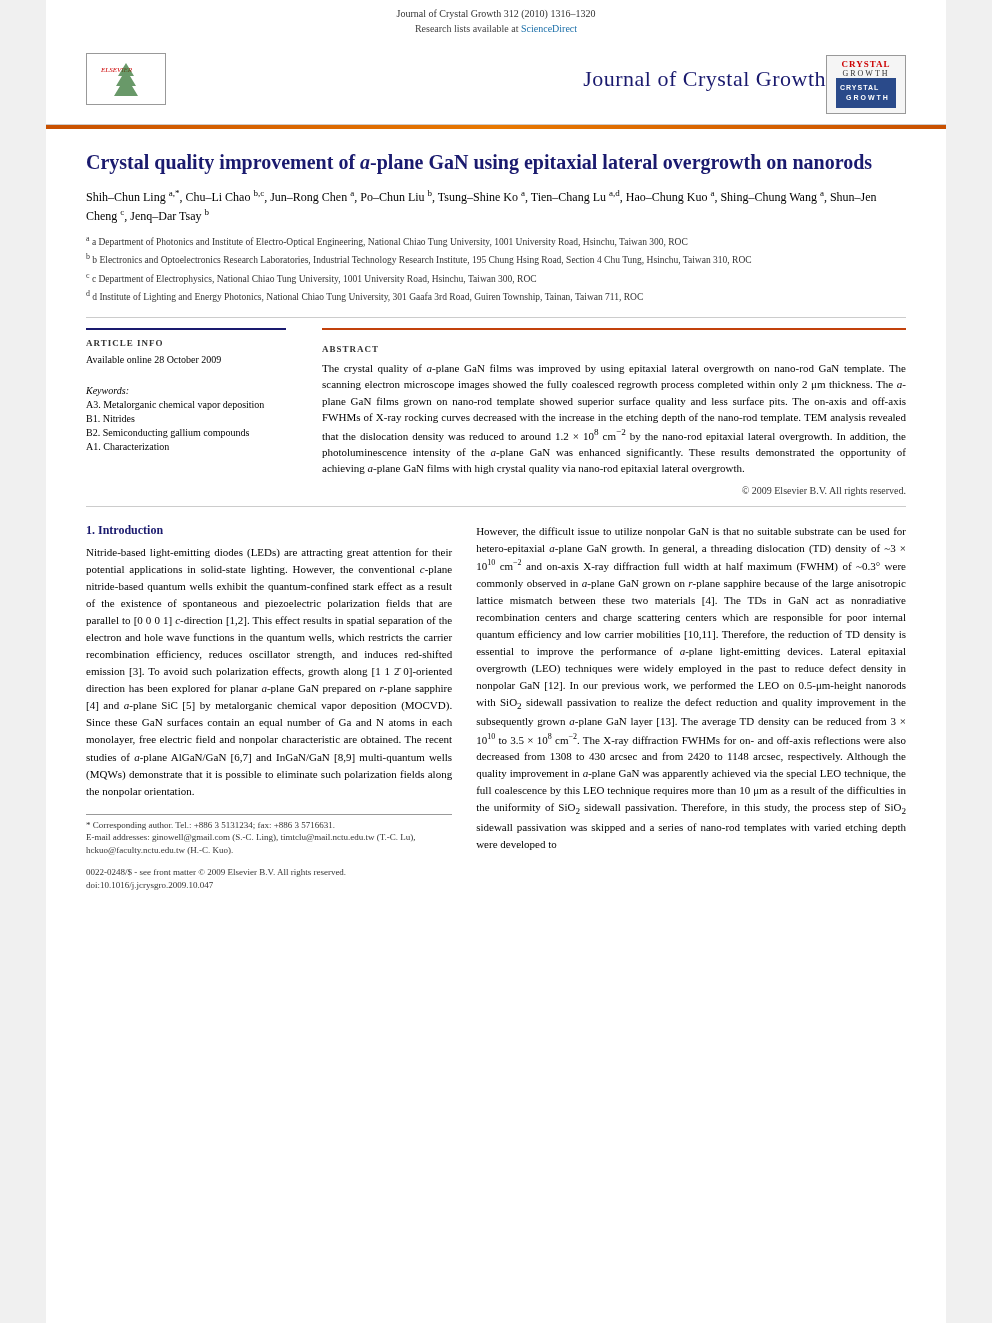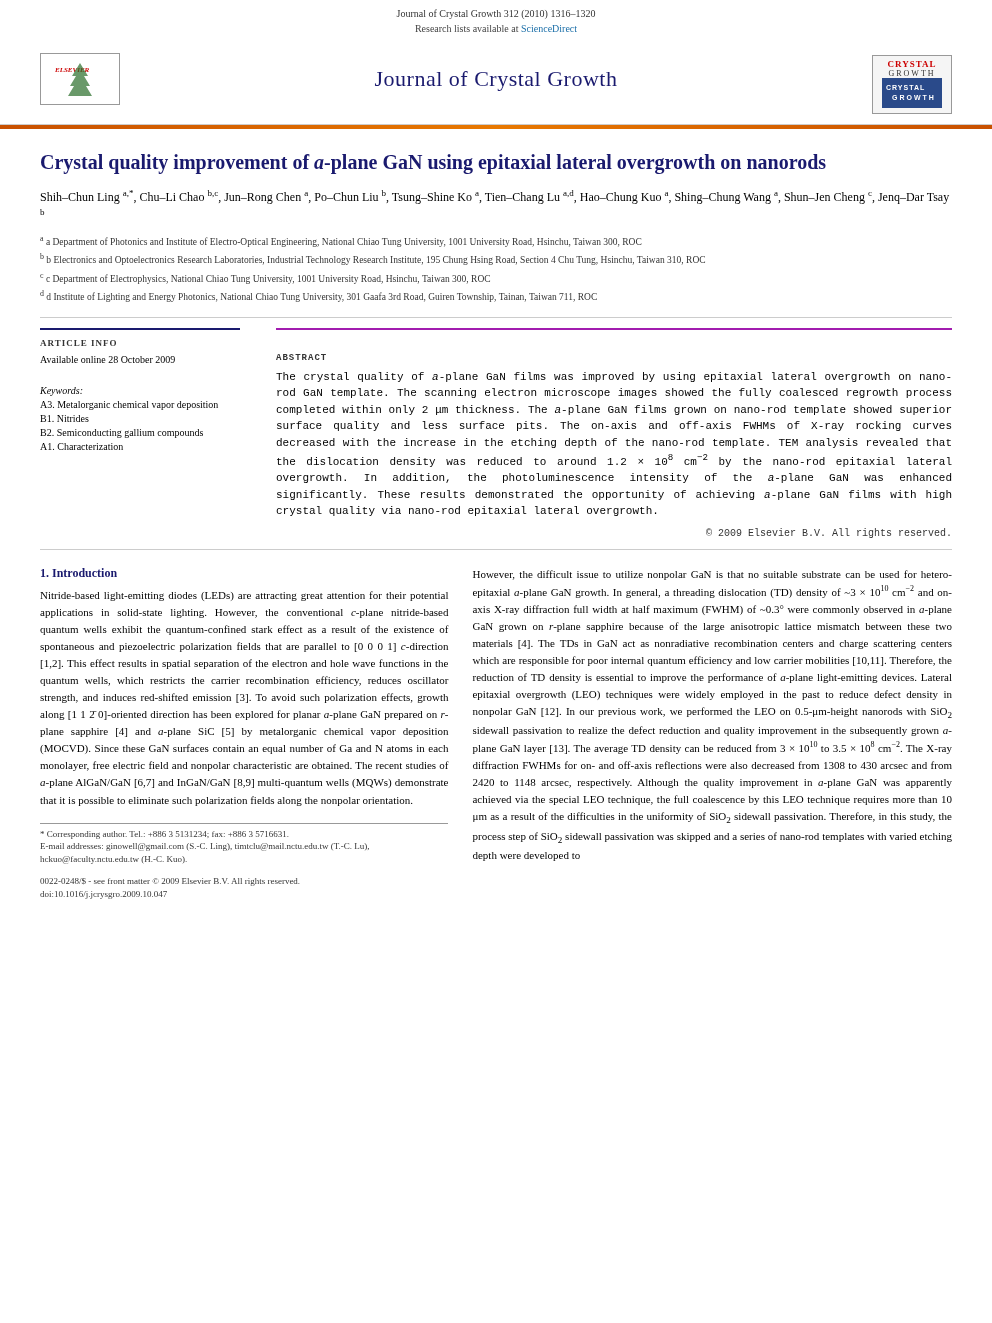--- a/index.html
+++ b/index.html
@@ -3,21 +3,21 @@
   <meta charset="utf-8">
   <style>
     * { margin: 0; padding: 0; box-sizing: border-box; }
     body {
       background: #f0f0f0;
       font-family: 'Times New Roman', Times, serif;
       font-size: 13px;
       color: #000;
     }
     .page-container {
-      width: 992px;
+      width: 900px;
       min-height: 1323px;
       background: #fff;
       margin: 0 auto;
       padding: 0;
     }
     
     .journal-header {
       text-align: center;
       padding: 8px 40px 4px;
       border-bottom: 1px solid #ccc;
@@ -36,33 +36,34 @@
     .elsevier-logo {
       width: 80px;
       flex-shrink: 0;
     }
     .elsevier-logo-box {
       border: 1px solid #999;
       padding: 4px 6px;
       font-size: 10px;
       font-style: italic;
       color: #c00;
-      font-weight: bold;
+      font-weight: normal;
       text-align: center;
     }
     .journal-title-center {
       flex: 1;
       text-align: center;
     }
     .journal-title-main {
       font-size: 22px;
       font-weight: normal;
       color: #1a1a6e;
       font-family: Georgia, serif;
       letter-spacing: 0.5px;
+      text-align: right;
     }
     .journal-title-sub {
       font-size: 10px;
       color: #555;
       margin-top: 2px;
     }
     .journal-title-sub a {
       color: #1a6ea8;
       text-decoration: none;
     }
@@ -173,23 +174,22 @@
       font-size: 10px;
       font-weight: normal;
       margin-bottom: 2px;
     }
     .article-info .keyword-item {
       font-size: 10px;
       line-height: 1.4;
     }
     
     .abstract-box {
-      border-top: 2px solid #a21caf;
-      padding-top: 23px;
-      font-family: Liberation Mono, monospace;
+      border-top: 2px solid #c2410c;
+      padding-top: 14px;
     }
     .abstract-text {
       font-size: 11px;
       line-height: 1.5;
       text-align: justify;
     }
     .abstract-text em {
       font-style: italic;
     }
     .copyright-line {

